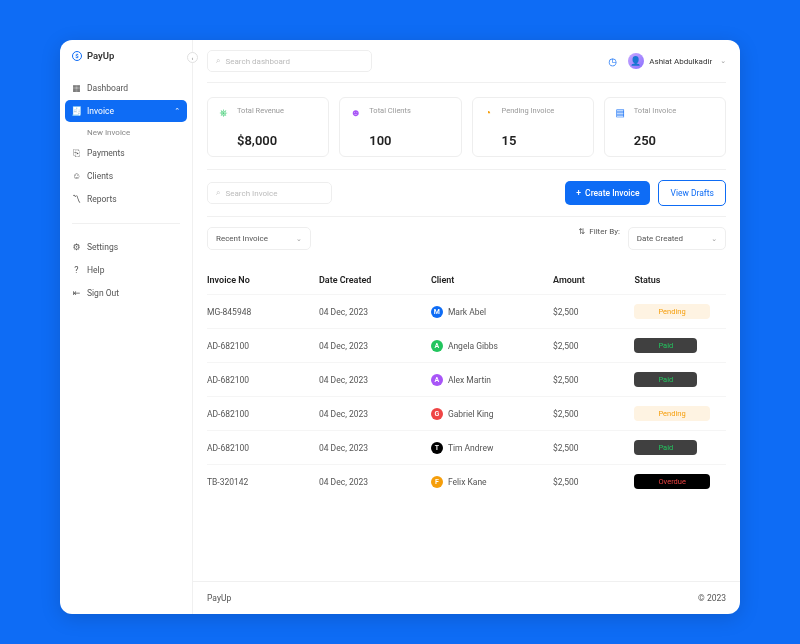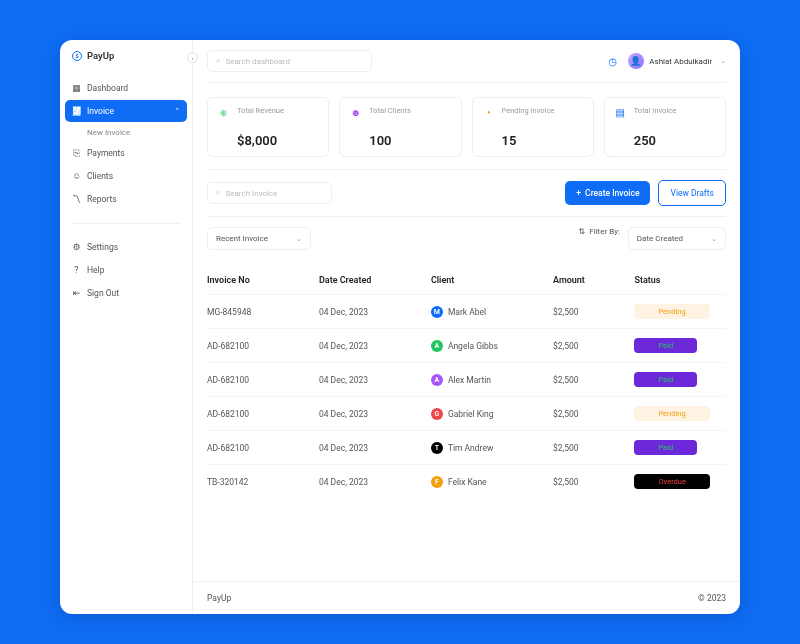--- a/index.html
+++ b/index.html
@@ -42,21 +42,21 @@
 .filter-label{margin-left:auto;font-size:8px;color:#555;display:flex;align-items:center;gap:4px}
 .table{padding:6px 14px;flex:1;overflow:auto}
 .thead,.trow{display:grid;grid-template-columns:1.1fr 1.1fr 1.2fr 0.8fr 0.9fr;align-items:center;padding:9px 0}
 .thead{font-size:9px;font-weight:600;color:#222}
 .trow{font-size:8.5px;color:#555;border-top:1px solid #f5f5f5}
 .client{display:flex;align-items:center;gap:5px}
 .av{width:12px;height:12px;border-radius:50%;display:flex;align-items:center;justify-content:center;font-size:7px;color:#fff;font-weight:600}
 .av-m{background:#0e6cf5}.av-a{background:#22c55e}.av-x{background:#a855f7}.av-g{background:#ef4444}.av-t{background:#000}.av-f{background:#f59e0b}
 .badge{display:inline-block;padding:3px 24px;border-radius:4px;font-size:7.5px}
 .badge-pending{background:#fef3e2;color:#f59e0b}
-.badge-paid{background:#6d28d9;color:#22c55e}
+.badge-paid{background:#404040;color:#22c55e}
 .badge-overdue{background:#000000;color:#ef4444}
 .footer{display:flex;justify-content:space-between;padding:11px 14px;font-size:8.5px;color:#555;border-top:1px solid #f0f0f0}
 </style>
 </head>
 <body>
 
 <div class="app">
   <aside class="sidebar">
     <div class="logo">
       <span class="logo-icon">$</span>

